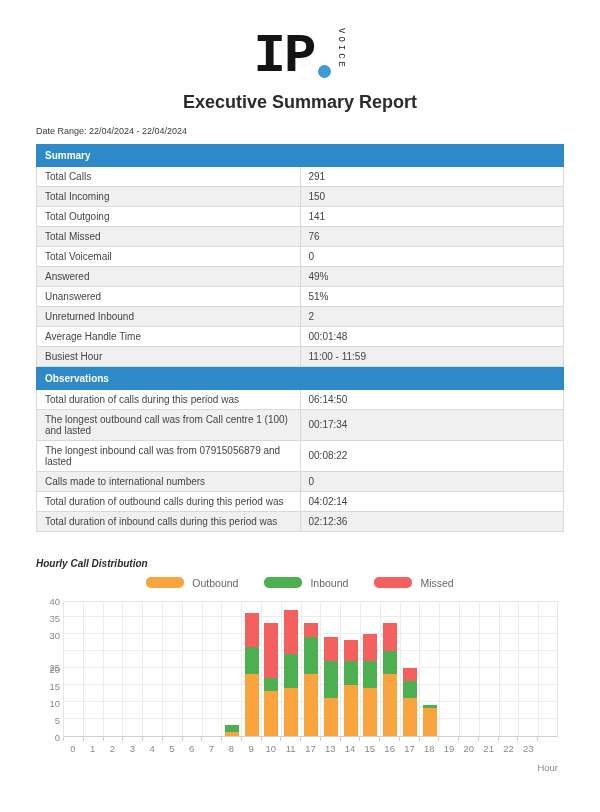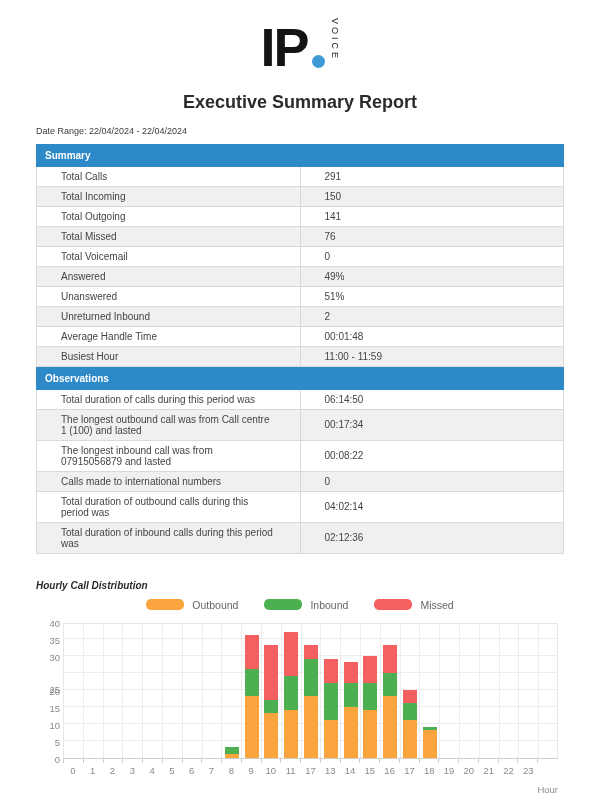--- a/index.html
+++ b/index.html
@@ -1,34 +1,34 @@
 <!DOCTYPE html>
 <html style="--hdr-blue: #2E89C8;"><head>
 <meta charset="utf-8">
 <style>
   * { box-sizing: border-box; margin: 0; padding: 0; }
   html, body { width: 600px; height: 812px; background: #ffffff; overflow: hidden; }
   body { font-family: "Liberation Sans", sans-serif; color: #3c3c3c; }
   .page { width: 600px; height: 812px; padding: 16px 36px 0 36px; background: #fff; }
 
   
-  .logo-row { display: flex; justify-content: center; align-items: flex-start; height: 72px; }
+  .logo-row { display: flex; justify-content: center; align-items: flex-end; height: 72px; font-family: Liberation Mono, monospace; }
   .logo { display: flex; align-items: flex-start; }
   .logo-ip { display: flex; font-size: 54px; font-weight: bold; letter-spacing: -2px; line-height: 62px; color: #141414; }
   .ip-dot { width: 13px; height: 13px; border-radius: 50%; align-self: flex-end; margin: 0 0 10px 4px; }
   .logo-voice { writing-mode: vertical-rl; font-size: 9px; font-weight: 500; letter-spacing: 3px; color: #1a1a1a; margin-left: 5px; height: 62px; padding-top: 2px; }
 
   
   .title { text-align: center; font-size: 18px; font-weight: bold; color: #2b2b2b; margin-top: 4px; margin-bottom: 13px; }
   .meta { font-size: 9px; color: #3a3a3a; line-height: 11.5px; margin-bottom: 6px; }
 
   
   table.report { width: 100%; border-collapse: collapse; font-size: 10px; color: #444; table-layout: fixed; }
   table.report th { background: var(--hdr-blue); color: #fff; text-align: left; font-size: 10px; font-weight: bold; padding: 5px 8px; border: 1px solid var(--hdr-blue); }
-  table.report td { border: 1px solid #d9d9d9; padding: 4px 24px; line-height: 11px; background: #fff; }
+  table.report td { border: 1px solid #d9d9d9; padding: 4px 8px; line-height: 11px; background: #fff; }
   table.report tr.row-alt td { background: #f0f0f0; }
   table.summary-table td.c1 { width: 58%; }
   table.obs-table td.c1 { width: 82%; }
 
   
   .chart-title { font-size: 10px; font-weight: bold; color: #2b2b2b; margin-top: 26px; margin-bottom: 8px; font-style: italic; }
   .legend { display: flex; justify-content: center; align-items: center; gap: 26px; margin-bottom: 12px; }
   .legend-item { display: flex; align-items: center; gap: 8px; font-size: 10.5px; color: #666; }
   .legend-swatch { width: 38px; height: 11px; border-radius: 5px; }
 

